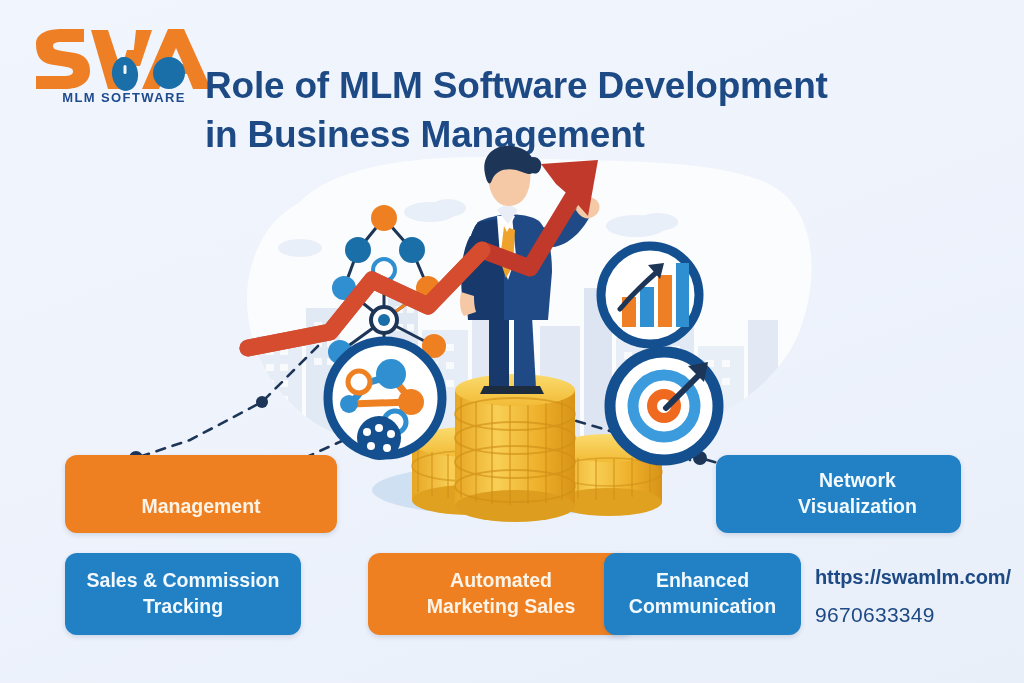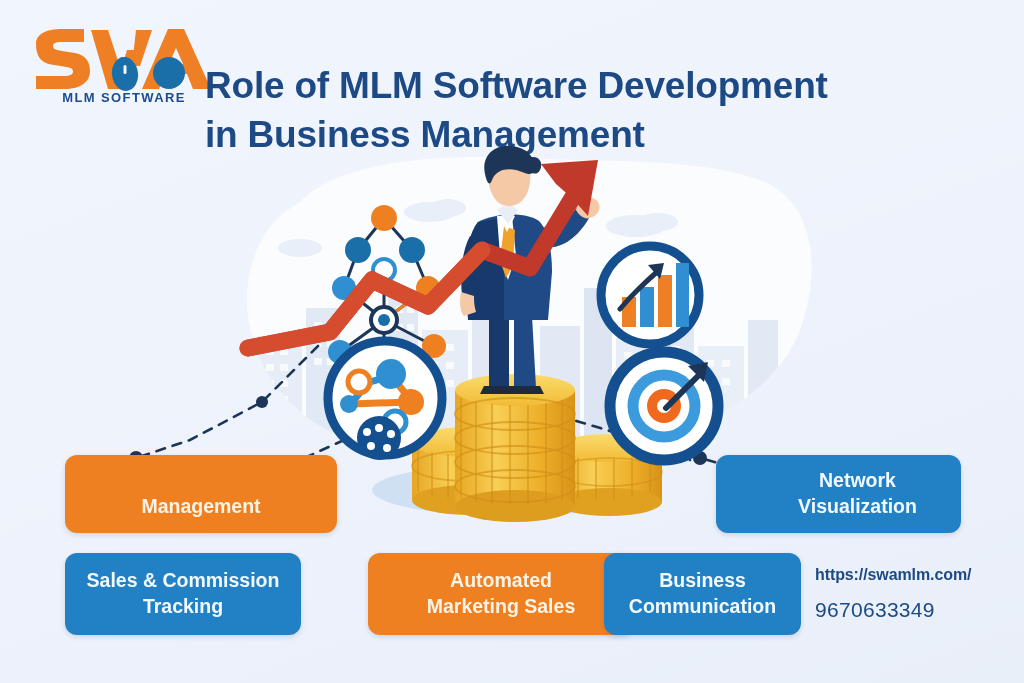--- a/index.html
+++ b/index.html
@@ -90,21 +90,21 @@
 
   
   #contact {
     position: absolute;
     left: 815px;
     top: 566px;
     width: 200px;
     color: #1d4a84;
     font-family: "Liberation Sans", sans-serif;
   }
-  #contact-url   { font-size: 16px; font-weight: 700; letter-spacing: -0.1px; }
+  #contact-url   { font-size: 20px; font-weight: 700; letter-spacing: -0.1px; }
   #contact-phone { font-size: 21px; font-weight: 400; margin-top: 14px; letter-spacing: .3px; }
 </style>
 </head>
 <body>
 
 <div id="stage">
 
   <div id="logo">
     <svg id="logo-mark" viewBox="0 0 186 66">
 
@@ -431,21 +431,21 @@
 
   <div id="pill-automated" class="pill orange">
     <span>
       <span>Automated</span><br>
       <span>Marketing Sales</span>
     </span>
   </div>
 
   <div id="pill-enhanced" class="pill blue">
     <span>
-      <span>Business</span><br>
+      <span>Enhanced</span><br>
       <span>Communication</span>
     </span>
   </div>
 
   <div id="contact">
     <div id="contact-url">https://swamlm.com/</div>
     <div id="contact-phone">9670633349</div>
   </div>
 
 </div>

